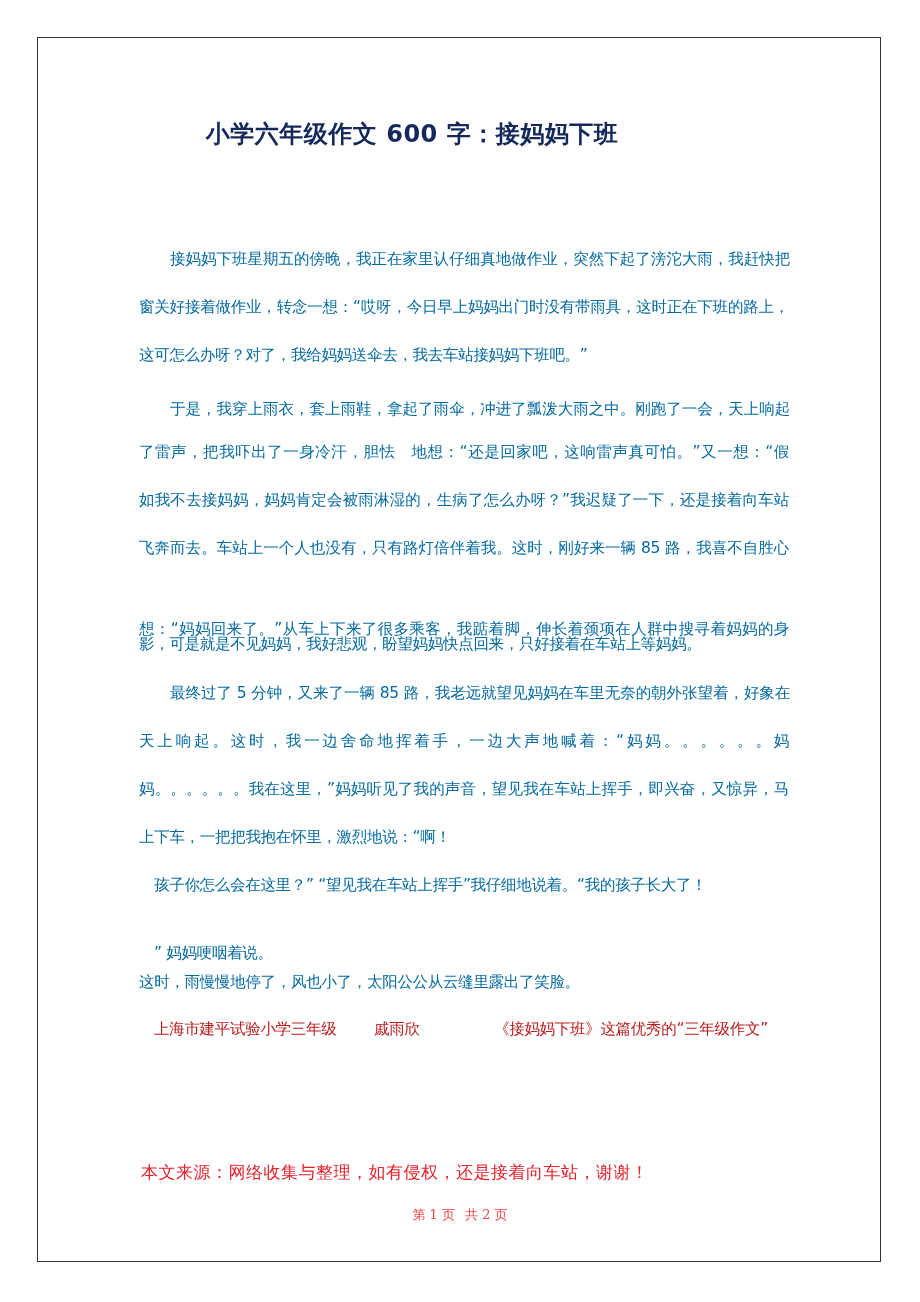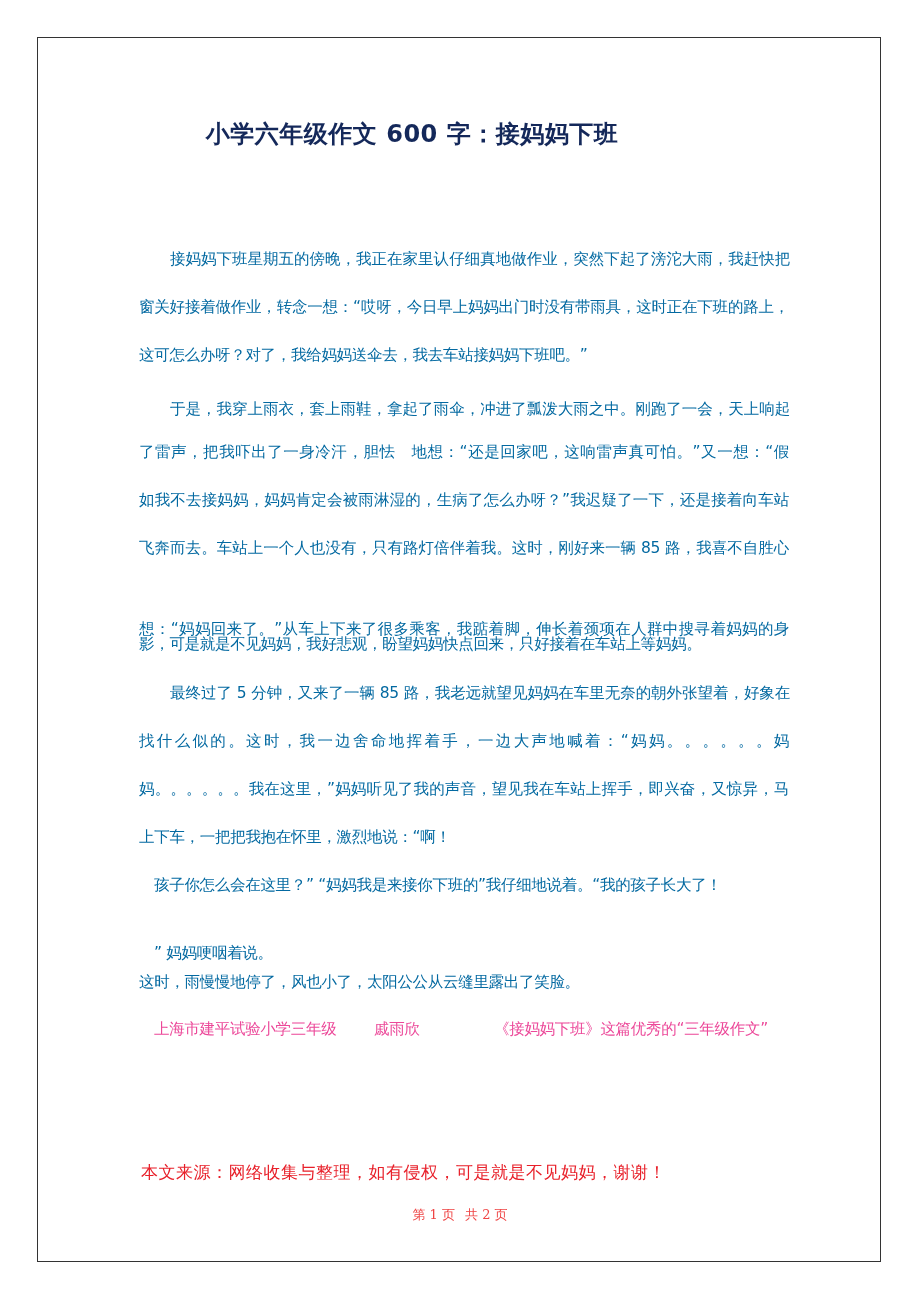--- a/index.html
+++ b/index.html
@@ -7,21 +7,21 @@
            font-family: "DejaVu Sans", "Liberation Sans", sans-serif; }
     .page-border { position: absolute; left: 37px; top: 37px; width: 844px; height: 1225px;
                    border: 1.5px solid #333333; box-sizing: border-box; }
     .title { position: absolute; left: 0; top: 118px; width: 824px; text-align: center;
              font-size: 24px; font-weight: bold; color: #14285a; letter-spacing: 0.5px; }
     .line { position: absolute; left: 139px; width: 650px; font-size: 15.5px; color: #0369a1;
             white-space: nowrap; line-height: 22px; letter-spacing: -0.3px; }
     .line.indent { left: 170px; width: 620px; }
     .line.indent2 { left: 154px; }
     .line.justify { text-align-last: justify; text-align: justify; }
-    .sig { position: absolute; top: 1019px; font-size: 15.5px; color: #ec4899; white-space: nowrap; letter-spacing: -0.3px; }
+    .sig { position: absolute; top: 1019px; font-size: 15.5px; color: #b91c1c; white-space: nowrap; letter-spacing: -0.3px; }
     .source { position: absolute; left: 141px; top: 1161px; font-family: "DejaVu Serif", "Liberation Serif", serif;
               font-size: 17px; color: #e8202a; white-space: nowrap; letter-spacing: 0.5px; }
     .pager { position: absolute; left: 0; width: 920px; top: 1206px; text-align: center;
              font-family: "DejaVu Serif", "Liberation Serif", serif; font-size: 13px; color: #ef4444; }
     .pager span { margin: 0 3px; }
   </style>
 </head>
 <body>
 
 <div class="page-border"></div>
@@ -32,30 +32,30 @@
     <div class="line indent justify" style="top: 248px;">接妈妈下班星期五的傍晚，我正在家里认仔细真地做作业，突然下起了滂沱大雨，我赶快把</div>
     <div class="line justify" style="top: 296px;">窗关好接着做作业，转念一想：“哎呀，今日早上妈妈出门时没有带雨具，这时正在下班的路上，</div>
     <div class="line" style="top: 344px;">这可怎么办呀？对了，我给妈妈送伞去，我去车站接妈妈下班吧。”</div>
     <div class="line indent justify" style="top: 398px;">于是，我穿上雨衣，套上雨鞋，拿起了雨伞，冲进了瓢泼大雨之中。刚跑了一会，天上响起</div>
     <div class="line justify" style="top: 441px;">了雷声，把我吓出了一身冷汗，胆怯　地想：“还是回家吧，这响雷声真可怕。”又一想：“假</div>
     <div class="line justify" style="top: 489px;">如我不去接妈妈，妈妈肯定会被雨淋湿的，生病了怎么办呀？”我迟疑了一下，还是接着向车站</div>
     <div class="line justify" style="top: 537px;">飞奔而去。车站上一个人也没有，只有路灯倍伴着我。这时，刚好来一辆 85 路，我喜不自胜心</div>
     <div class="line justify" style="top: 618px;">想：“妈妈回来了。”从车上下来了很多乘客，我踮着脚，伸长着颈项在人群中搜寻着妈妈的身</div>
     <div class="line" style="top: 633px;">影，可是就是不见妈妈，我好悲观，盼望妈妈快点回来，只好接着在车站上等妈妈。</div>
     <div class="line indent justify" style="top: 682px;">最终过了 5 分钟，又来了一辆 85 路，我老远就望见妈妈在车里无奈的朝外张望着，好象在</div>
-    <div class="line justify" style="top: 730px;">找什么似的。这时，我一边舍命地挥着手，一边大声地喊着：“妈妈。。。。。。妈</div>
+    <div class="line justify" style="top: 730px;">天上响起。这时，我一边舍命地挥着手，一边大声地喊着：“妈妈。。。。。。妈</div>
     <div class="line justify" style="top: 778px;">妈。。。。。。我在这里，”妈妈听见了我的声音，望见我在车站上挥手，即兴奋，又惊异，马</div>
     <div class="line" style="top: 826px;">上下车，一把把我抱在怀里，激烈地说：“啊！</div>
-    <div class="line indent2" style="top: 874px;">孩子你怎么会在这里？” “妈妈我是来接你下班的”我仔细地说着。“我的孩子长大了！</div>
+    <div class="line indent2" style="top: 874px;">孩子你怎么会在这里？” “望见我在车站上挥手”我仔细地说着。“我的孩子长大了！</div>
     <div class="line indent2" style="top: 922px; margin-top: 20px;">” 妈妈哽咽着说。</div>
     <div class="line" style="top: 971px;">这时，雨慢慢地停了，风也小了，太阳公公从云缝里露出了笑脸。</div>
   </div>
 
 <div class="sig" style="left:154px;">上海市建平试验小学三年级</div>
 <div class="sig" style="left:374px;">戚雨欣</div>
 <div class="sig" style="left:494px;">《接妈妈下班》这篇优秀的“三年级作文”</div>
 
-<div class="source">本文来源：网络收集与整理，如有侵权，可是就是不见妈妈，谢谢！</div>
+<div class="source">本文来源：网络收集与整理，如有侵权，还是接着向车站，谢谢！</div>
 
 <div class="pager">
   <span>第 1 页</span>
   <span>共 2 页</span>
 </div>
 
 </body></html>

